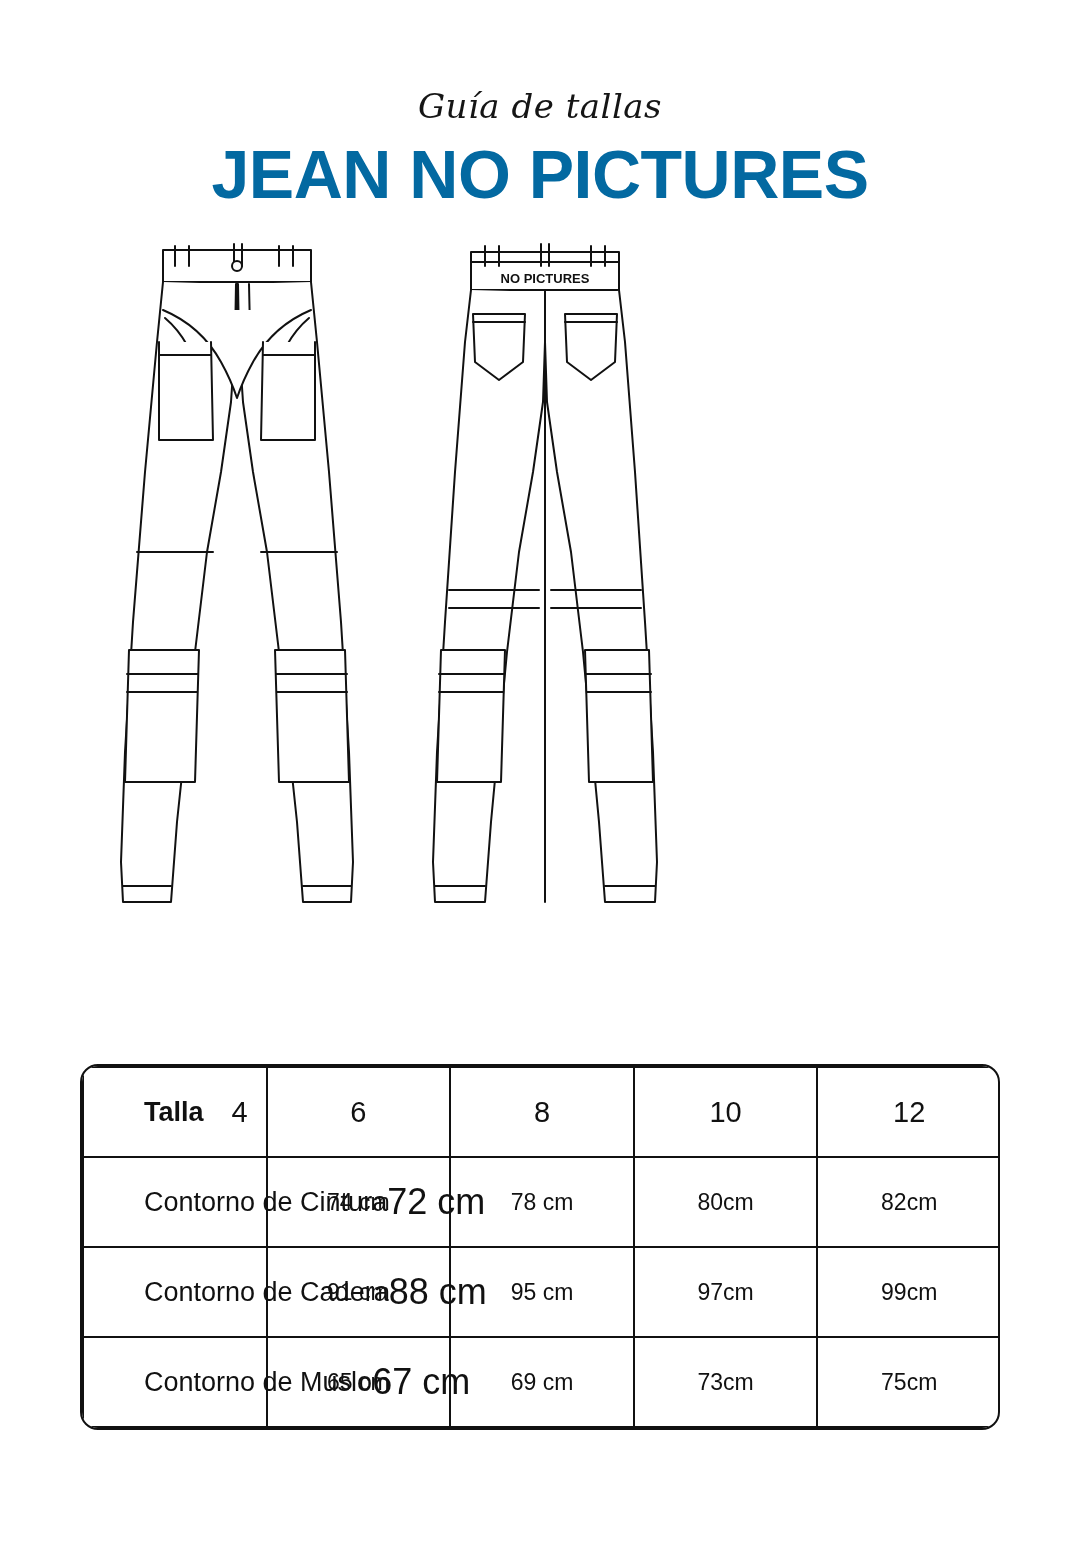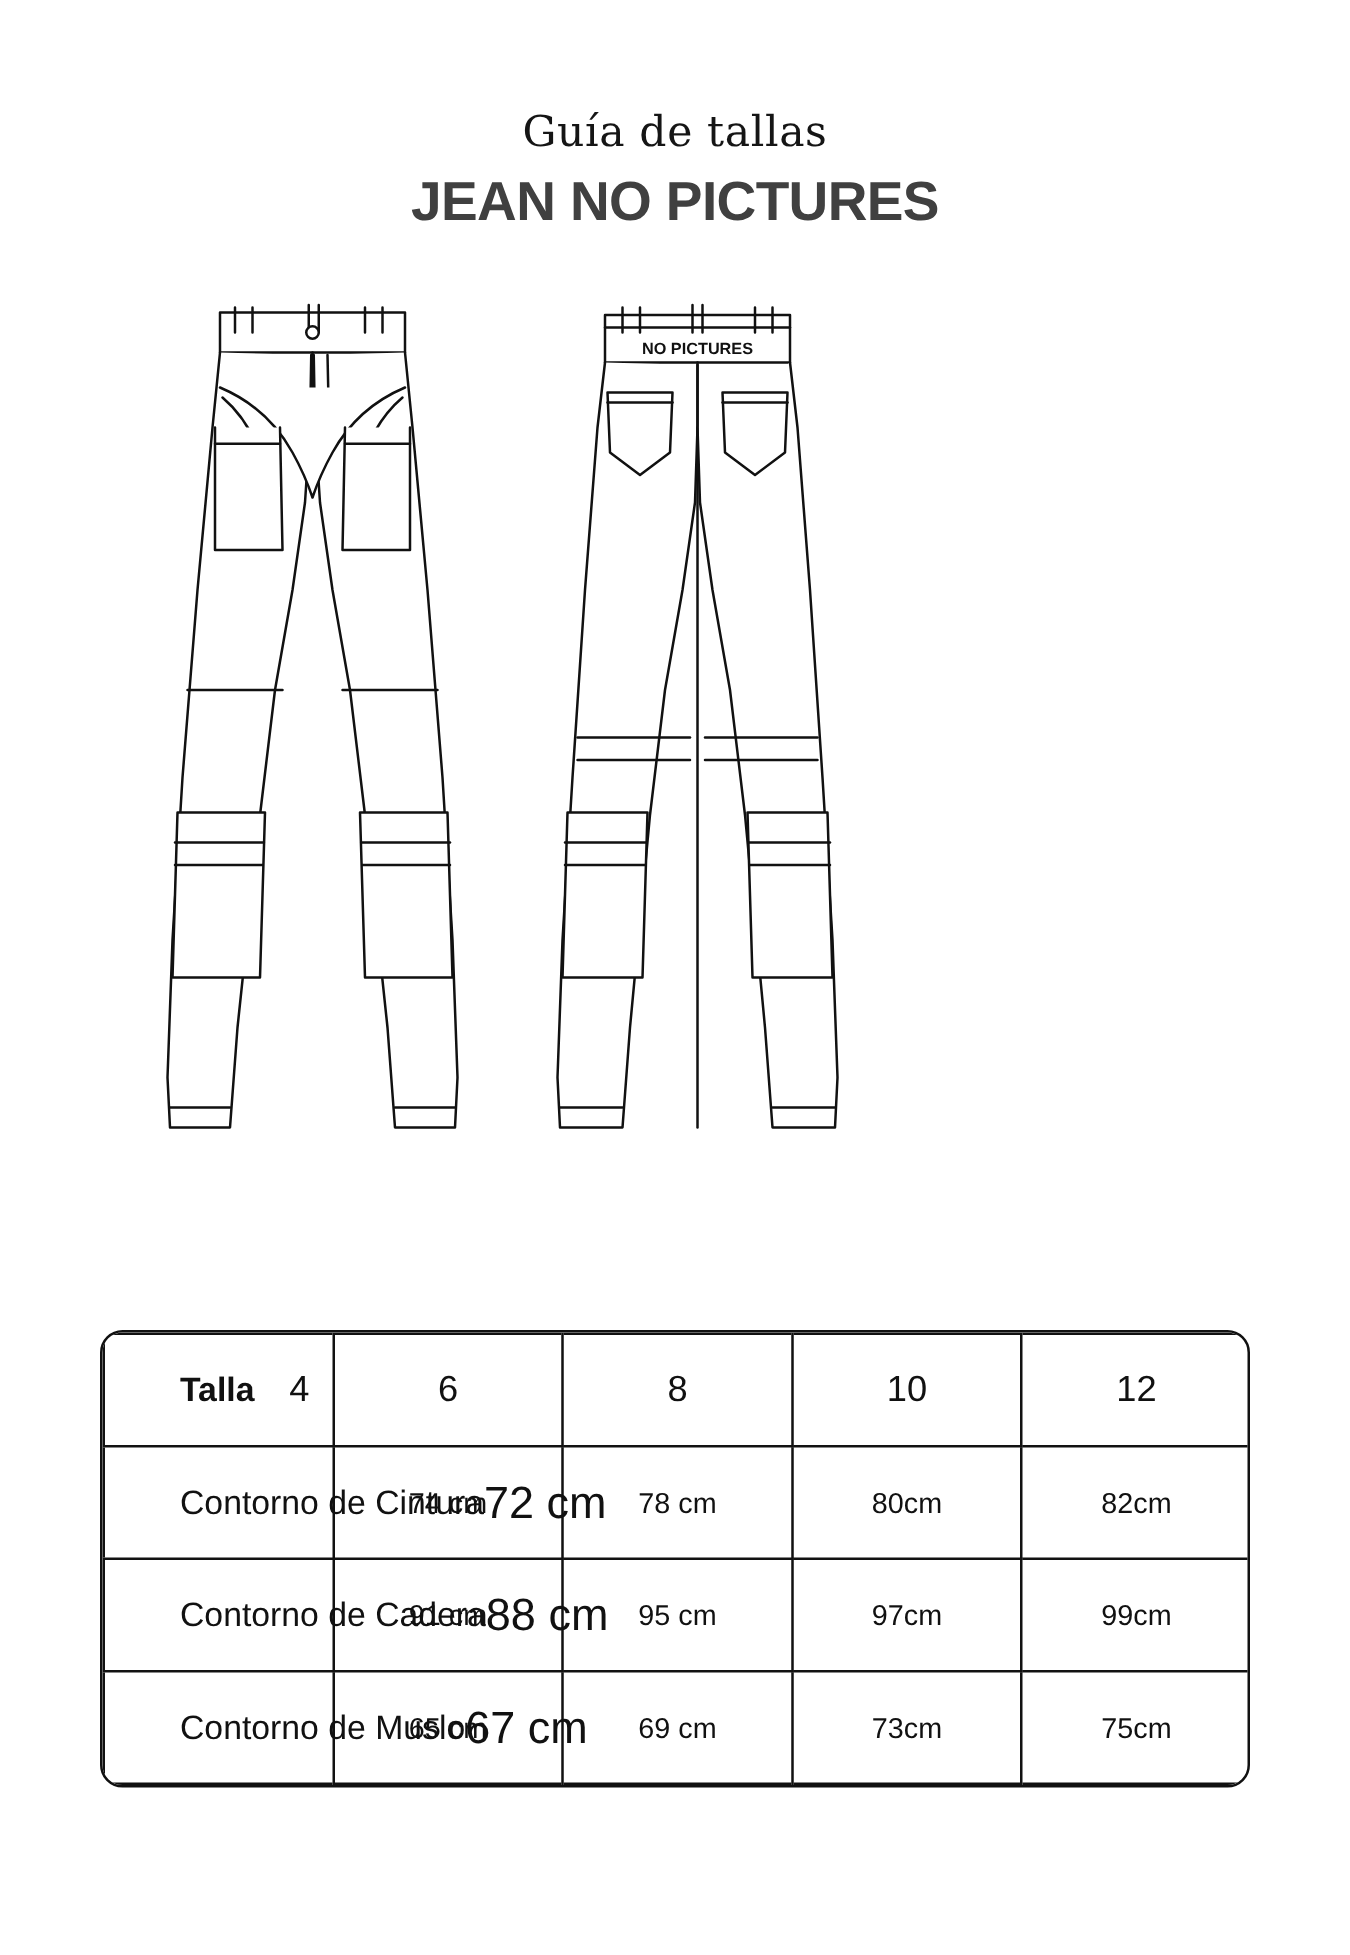--- a/index.html
+++ b/index.html
@@ -22,41 +22,42 @@
   
   .header {
     position: absolute;
     top: 88px;
     left: 0;
     width: 1080px;
     text-align: center;
   }
   .script-title {
     font-family: "DejaVu Serif", serif;
+    font-style: italic;
     font-size: 34px;
     font-weight: 400;
     letter-spacing: 0.5px;
     color: #151515;
     margin: 0;
     line-height: 1.1;
   }
   .main-title {
     font-family: "Liberation Sans", sans-serif;
     font-weight: bold;
-    font-size: 44px;
+    font-size: 68px;
     letter-spacing: -0.5px;
-    color: #404040;
+    color: #0369a1;
     margin: 14px 0 0 0;
     line-height: 1.05;
   }
   
   .illustration {
     position: absolute;
     top: 222px;
-    left: 14px;
+    left: 1px;
     width: 904px;
     height: 700px;
   }
   .illustration svg {
     display: block;
     margin: 0 auto;
   }
   
   .table-wrap {
     position: absolute;

